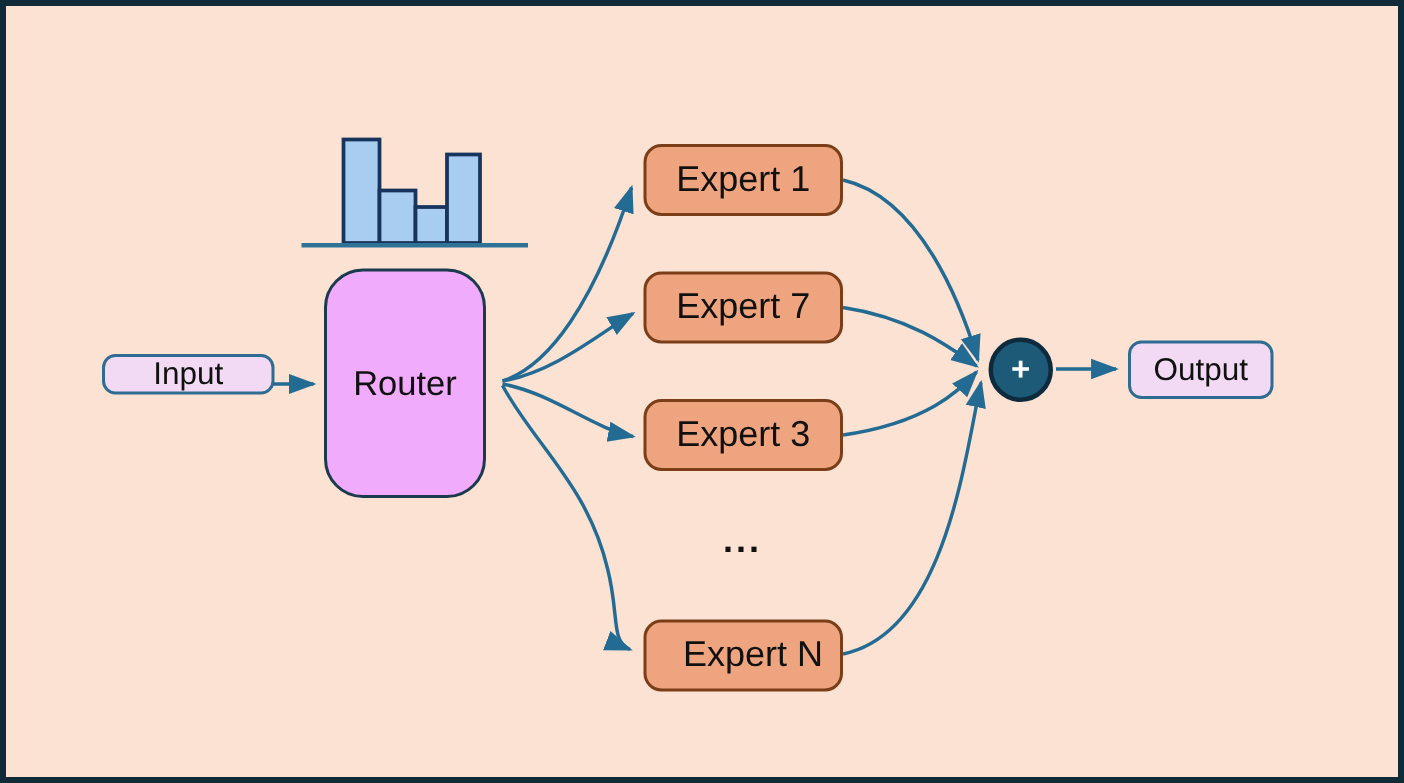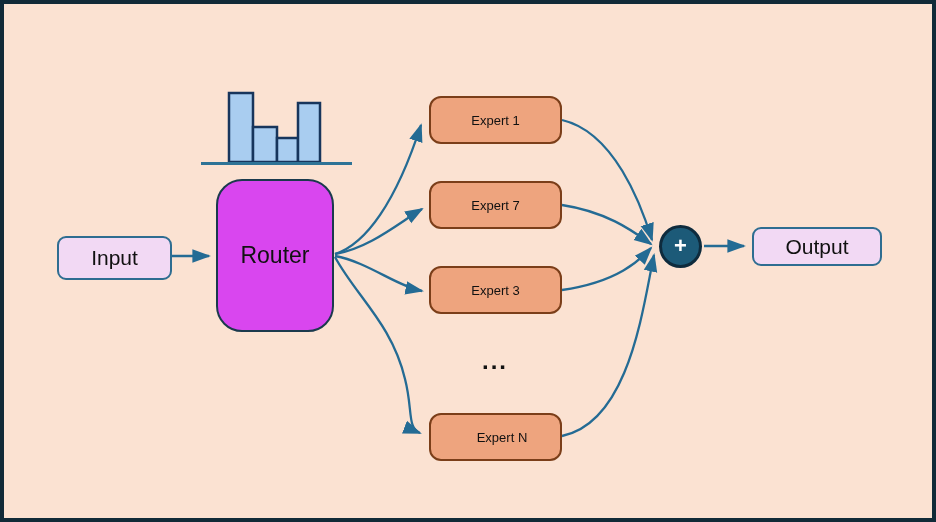--- a/index.html
+++ b/index.html
@@ -28,39 +28,39 @@
     justify-content: center;
     color: #111111;
   }
 
   .io-node {
     background: #f2d9f4;
     border: 2.5px solid #2e6d91;
     border-radius: 9px;
     font-size: 21px;
   }
-  .input-node  { left: 53px;  top: 232px; width: 115px; height: 44px; }
-  .output-node { left: 748px; top: 223px; width: 130px; height: 39px; }
+  .input-node  { left: 64px;  top: 232px; width: 115px; height: 27px; }
+  .output-node { left: 748px; top: 223px; width: 97px; height: 39px; }
 
   .router-node {
     left: 212px; top: 175px;
-    width: 118px; height: 153px;
-    background: #d946ef;
+    width: 108px; height: 153px;
+    background: #f0abfc;
     border: 2.5px solid #1b3a4d;
     border-radius: 26px;
     font-size: 23px;
   }
 
   .expert-node {
     left: 425px;
     width: 133px; height: 48px;
     background: #eea47e;
     border: 2.5px solid #7b3e19;
     border-radius: 12px;
-    font-size: 13px;
+    font-size: 24px;
   }
   .expert-1 { top: 92px; }
   .expert-2 { top: 177px; }
   .expert-3 { top: 262px; text-align: right; }
   .expert-n { top: 409px; padding-left: 13px; }
 
   .ellipsis {
     left: 455px; top: 342px;
     width: 72px; height: 30px;
     font-size: 24px;

